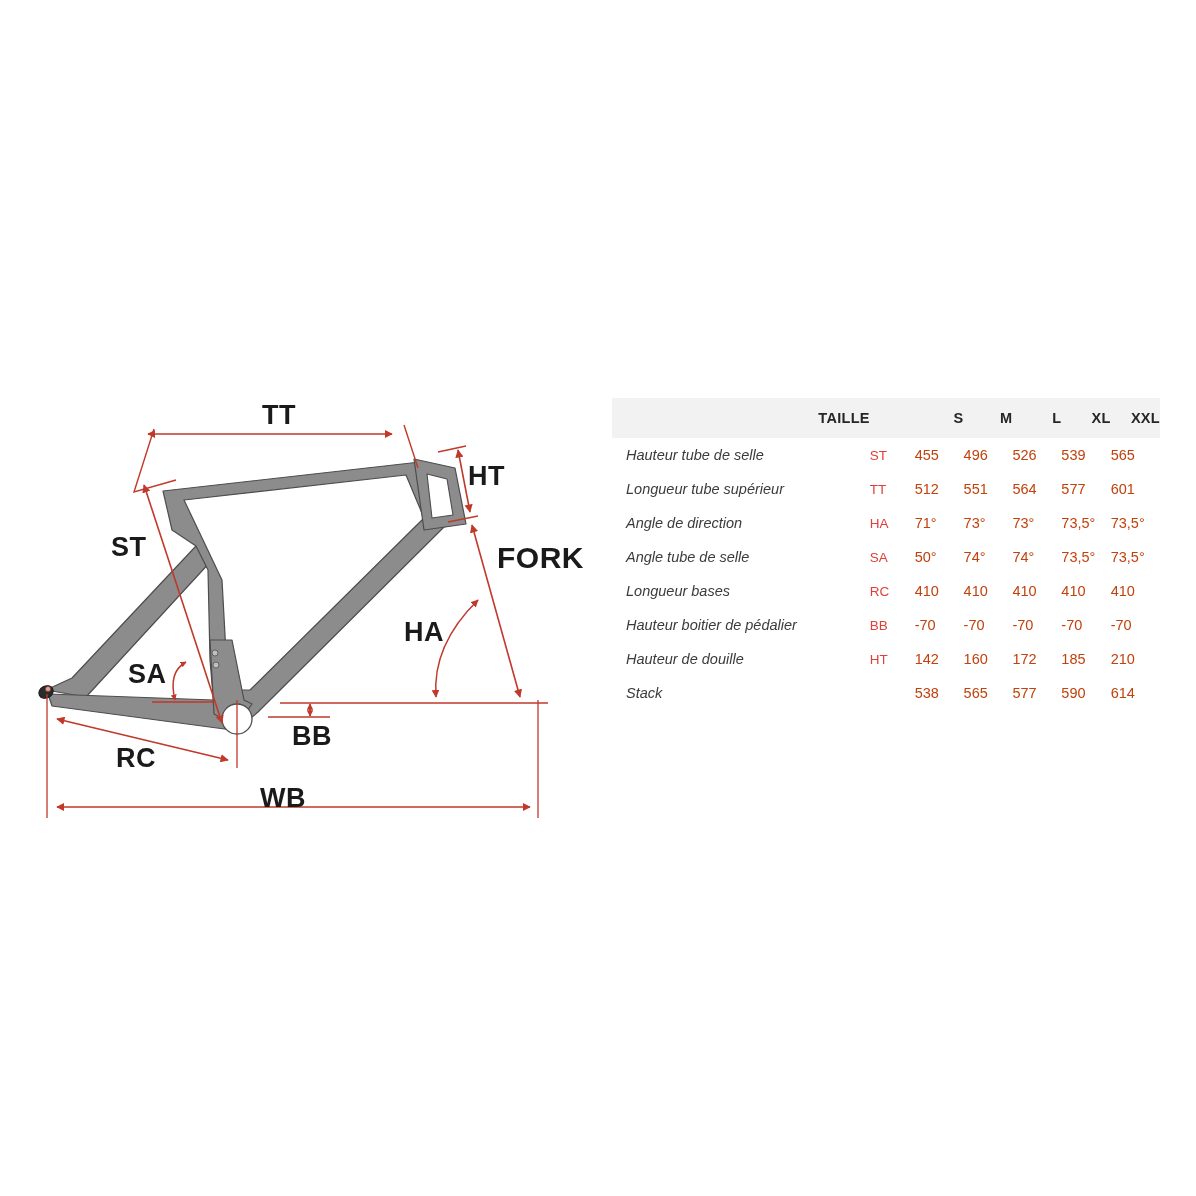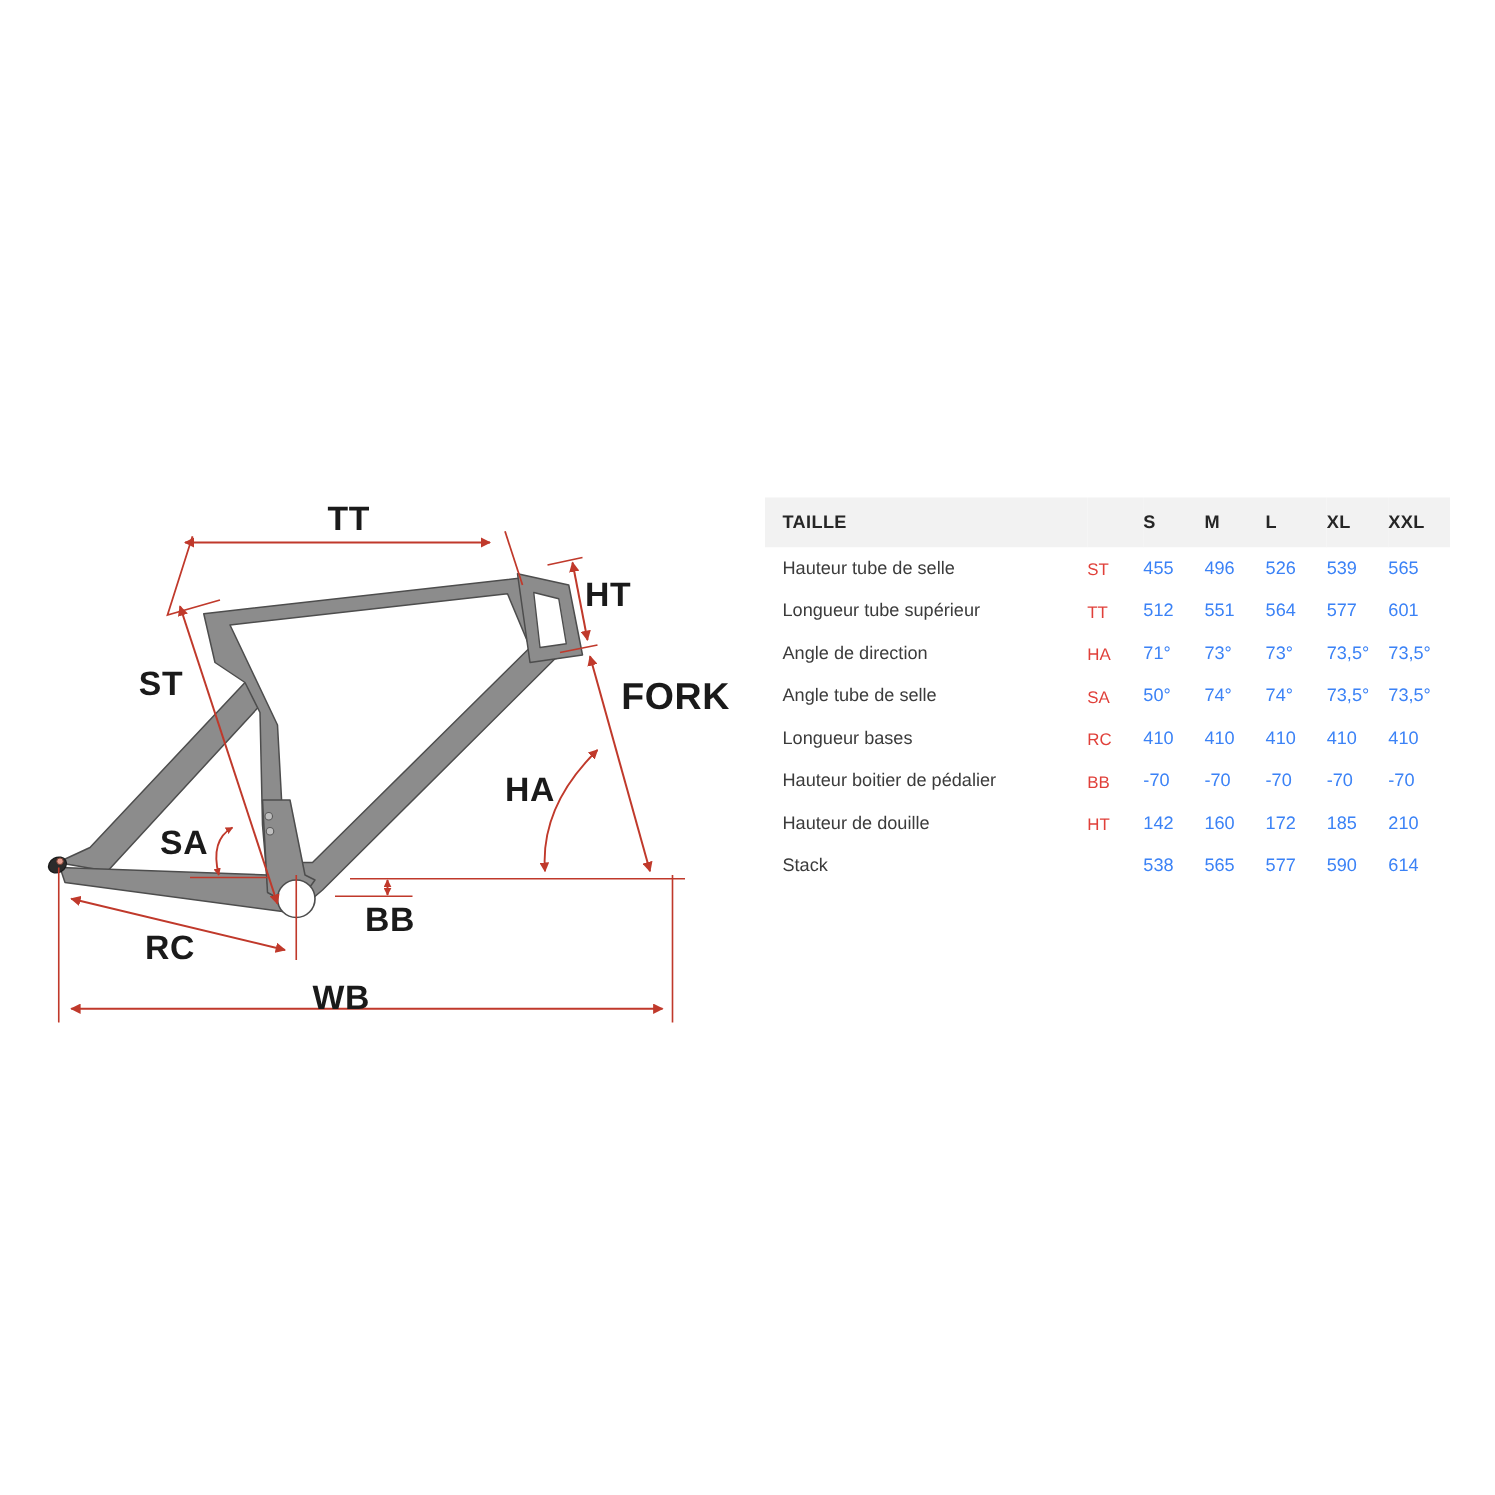--- a/index.html
+++ b/index.html
@@ -55,42 +55,42 @@
   table.geo {
     width: 548px;
     border-collapse: collapse;
     font-family: "Liberation Sans", sans-serif;
   }
   table.geo thead th {
     background: #f2f2f2;
     font-size: 14.5px;
     font-weight: 700;
     color: #262626;
-    text-align: left;
+    text-align: right;
     padding: 12px 0 12px 0;
     letter-spacing: 0.3px;
   }
   table.geo thead th.c-name { padding-left: 14px; width: 252px; }
   table.geo thead th.c-code { width: 46px; }
   table.geo thead th.c-size { width: 50px; }
 
   table.geo tbody td {
     font-size: 14.5px;
     color: #3b3b3b;
     padding: 9px 0 9px 0;
     background: #ffffff;
     vertical-align: middle;
   }
-  table.geo tbody td.c-name { padding-left: 14px; }
+  table.geo tbody td.c-name { padding-left: 14px; font-style: italic; }
   table.geo tbody td.c-code {
     color: #e0403a;
     font-size: 13.5px;
   }
   table.geo tbody td.c-val {
-    color: #3b82f6;
+    color: #c2410c;
   }
 </style>
 </head>
 <body>
 
 <div id="stage">
 
   <div id="diagram-panel">
 
     <svg id="frame-svg" width="600" height="1196" viewBox="0 0 600 1196">
@@ -214,21 +214,21 @@
     <div class="dim-label" style="left:497px; top:541px; font-size:30px;">FORK</div>
 
     <div class="dim-label" style="left:404px; top:617px; font-size:27px;">HA</div>
 
     <div class="dim-label" style="left:128px; top:659px; font-size:27px;">SA</div>
 
     <div class="dim-label" style="left:292px; top:721px; font-size:27px;">BB</div>
 
     <div class="dim-label" style="left:116px; top:743px; font-size:27px;">RC</div>
 
-    <div class="dim-label" style="left:250px; top:783px; font-size:27px;">WB</div>
+    <div class="dim-label" style="left:260px; top:783px; font-size:27px;">WB</div>
   </div>
 
   <div id="geometry-table-wrap">
     <table class="geo">
       <thead>
         <tr>
           <th class="c-name">TAILLE</th>
           <th class="c-code"></th>
           <th class="c-size">S</th>
           <th class="c-size">M</th>

